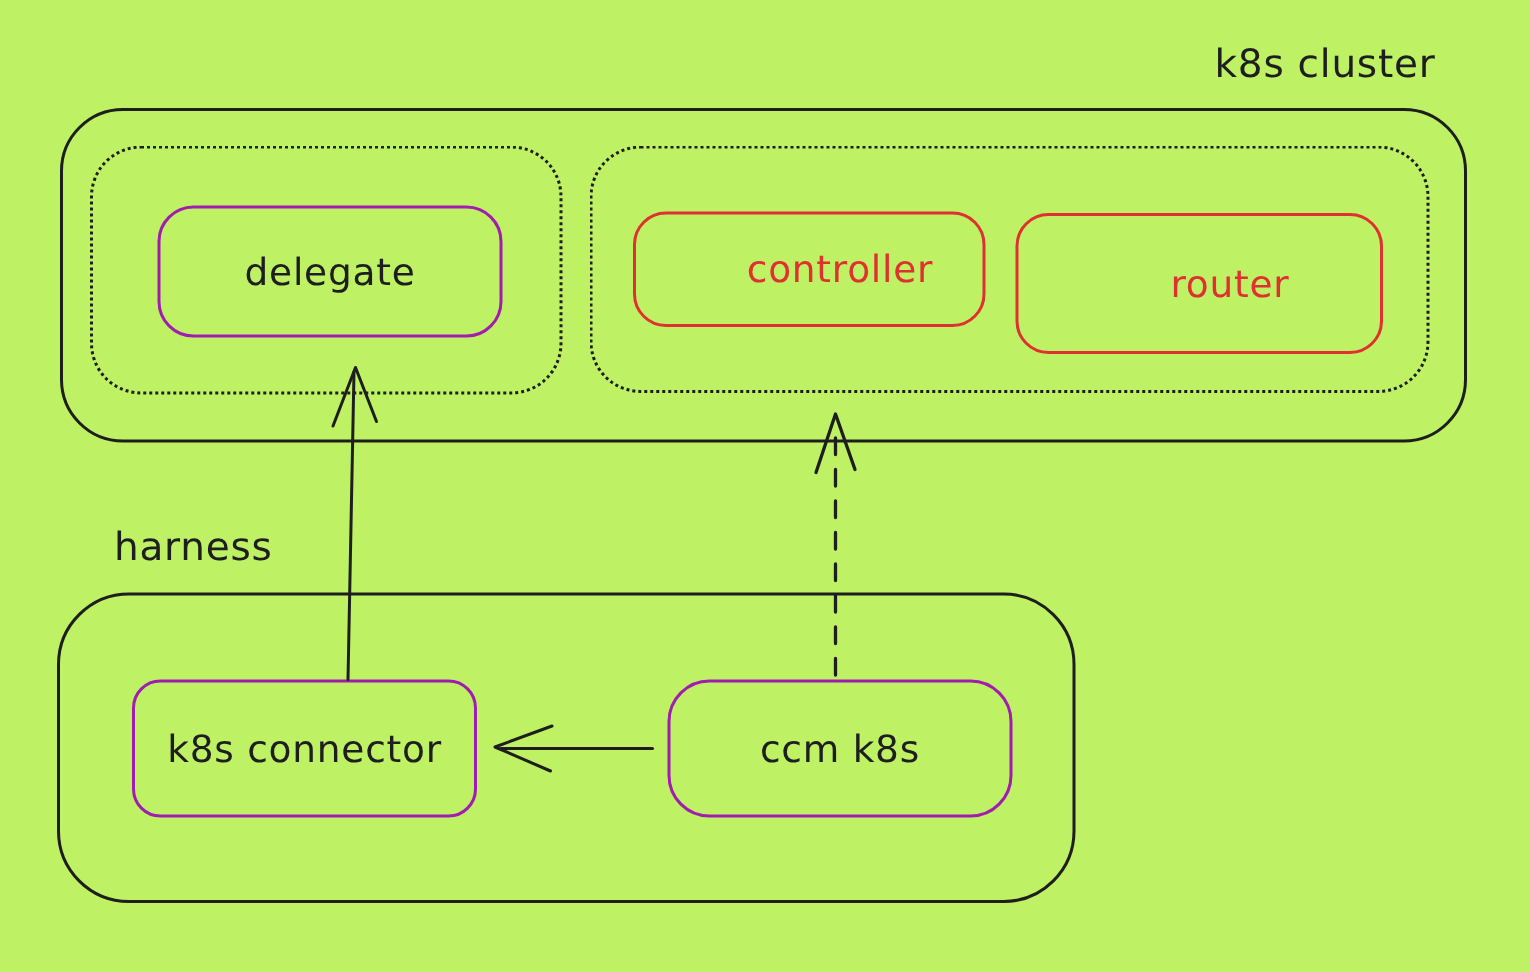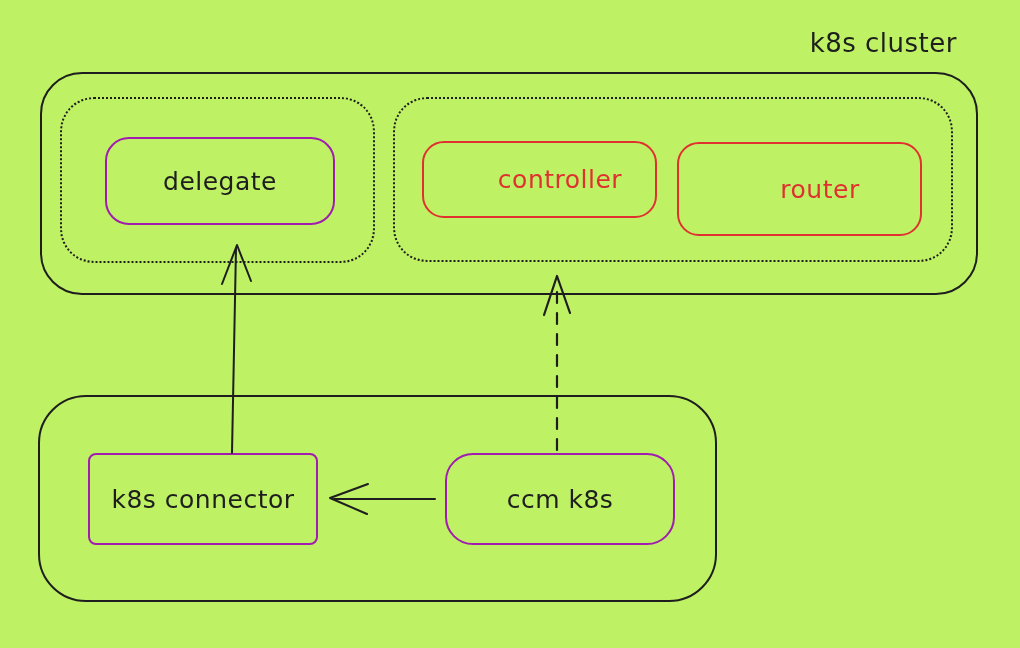--- a/index.html
+++ b/index.html
@@ -80,24 +80,25 @@
   <div class="group-dotted" style="left:393px; top:97px; width:560px; height:165px;"></div>
 
   <div class="node red" style="left:422px; top:141px; width:235px; height:77px; border-radius:22px;">
     <span>controller</span>
   </div>
 
   <div class="node red" style="left:677px; top:142px; width:245px; height:94px; border-radius:22px;">
     <span>router</span>
   </div>
 
+  <div class="floating-label" style="left:76px; top:350px;">harness</div>
 
   <div class="group-solid" style="left:38px; top:395px; width:679px; height:207px; border-radius:48px;"></div>
 
-  <div class="node" style="left:88px; top:453px; width:230px; height:92px; border-radius:8px;">
+  <div class="node" style="left:88px; top:453px; width:230px; height:92px; border-radius:19px;">
     <span>k8s connector</span>
   </div>
 
   <div class="node two-line" style="left:445px; top:453px; width:230px; height:92px; border-radius:28px; flex-direction:column;">
     <span>ccm k8s</span>
   </div>
 
   <svg class="arrows" width="1020" height="648" viewBox="0 0 1020 648">
 
     <g stroke="#1e1e1e" stroke-width="2" fill="none" stroke-linecap="round" stroke-linejoin="round">

